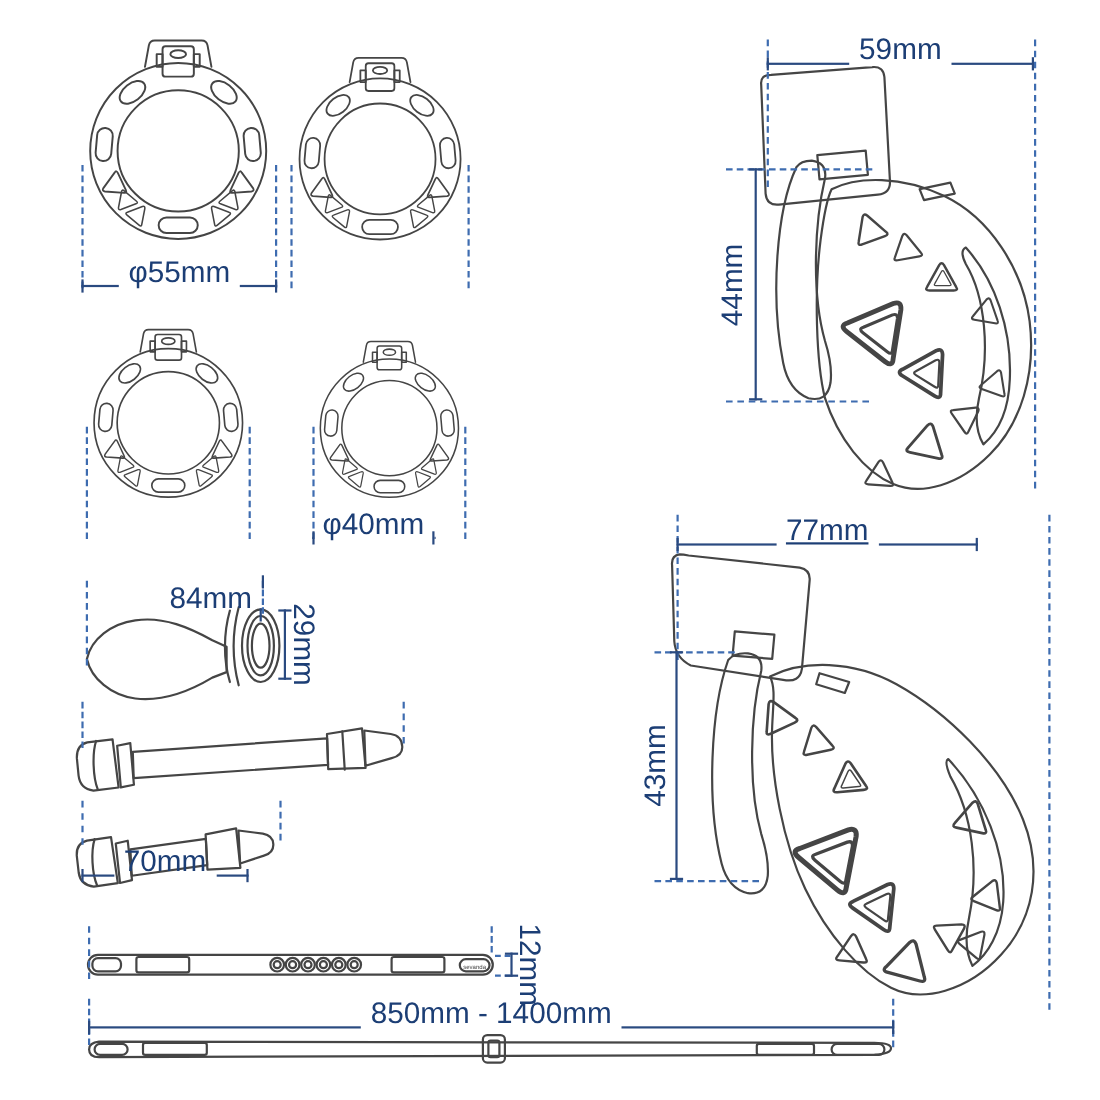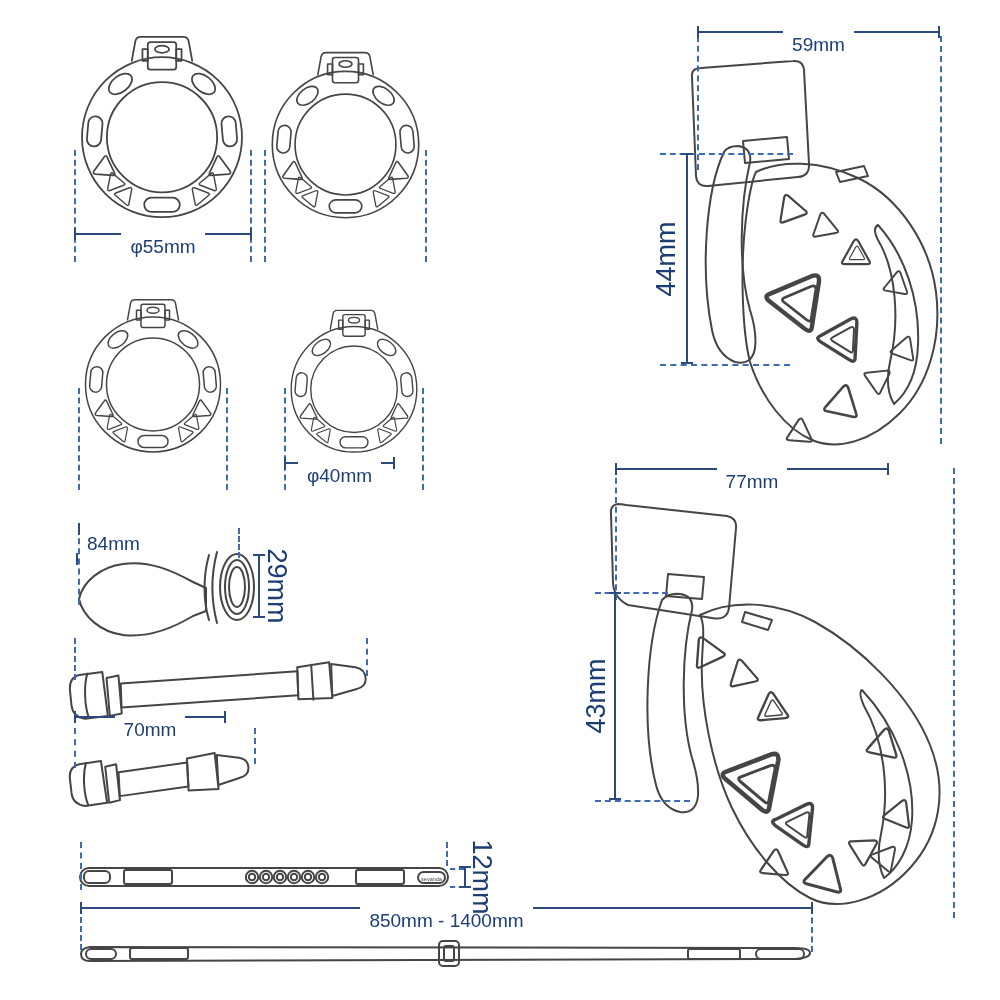--- a/index.html
+++ b/index.html
@@ -1,21 +1,21 @@
 <!DOCTYPE html>
 <html><head>
 <meta charset="utf-8">
 <style>
   html,body{margin:0;padding:0;background:#fff;}
   .canvas{position:relative;width:1000px;height:1000px;background:#ffffff;overflow:hidden;
           font-family:"Liberation Sans", sans-serif;}
   svg{position:absolute;overflow:visible;}
   .draw{stroke:#454545;fill:none;stroke-width:2;stroke-linejoin:round;stroke-linecap:round;}
   
-  .dim-h{position:absolute;display:flex;align-items:flex-start;height:28px;color:#1c3e75;font-size:19px;}
+  .dim-h{position:absolute;display:flex;align-items:flex-end;height:28px;color:#1c3e75;font-size:27px;}
   .dim-h .seg{flex:1;height:0;border-top:2px solid #2a4a80;position:relative;}
   .dim-h .seg::before{content:"";position:absolute;width:2px;height:12px;top:-7px;background:#2a4a80;}
   .dim-h .seg.l::before{left:0;}
   .dim-h .seg.r::before{right:0;}
   .dim-h .lbl{margin:0 9px;white-space:nowrap;line-height:28px;}
   
   .dashv{position:absolute;width:0;border-left:2px dashed #3e6cb0;}
   .dashh{position:absolute;height:0;border-top:2px dashed #3e6cb0;}
   
   .dim-v{position:absolute;width:0;border-left:2px solid #2a4a80;}
@@ -137,21 +137,21 @@
       <path class="draw" d="M 80,760 L 102,758 L 106,800 L 84,802 Q 72,800 71,789 L 70,773 Q 70,762 80,760 Z"></path>
       <path class="draw" d="M 87,759 C 83,770 83,790 87,801" stroke-width="1.8"></path>
       <path class="draw" d="M 106,764 L 117,762 L 119,798 L 108,800 Z"></path>
       <path class="draw" d="M 119,770 L 188,764 L 188,788 L 119,794 Z"></path>
       <path class="draw" d="M 188,760 L 216,756 L 218,792 L 188,792 Z"></path>
       <path class="draw" d="M 218,758 L 240,762 Q 249,764 249,772 Q 249,780 240,782 L 218,788 Z"></path>
     </g>
   </svg>
   <div class="dashv" style="left:74px;top:728px;height:40px;"></div>
   <div class="dashv" style="left:254px;top:728px;height:36px;"></div>
-  <div class="dim-h" style="left:74px;top:716px;width:152px;">
+  <div class="dim-h" style="left:74px;top:769px;width:152px;">
     <div class="seg l"></div>
       <span class="lbl">70mm</span>
       <div class="seg r"></div>
   </div>
 
   <svg style="left:70px;top:860px;" width="420" height="35" viewBox="70 860 420 35">
     <rect class="draw" x="80" y="868" width="368" height="18" rx="9"></rect>
     <rect class="draw" x="84" y="871" width="26" height="12" rx="5" fill="url(#hatch)" stroke-width="1.4"></rect>
     <rect class="draw" x="124" y="870" width="48" height="14" rx="2" fill="url(#hatch)" stroke-width="1.4"></rect>
     <g>
@@ -250,21 +250,21 @@
       <use href="#triG" transform="translate(884,742) rotate(12) scale(1.2)"></use>
       <use href="#triG" transform="translate(900,812) rotate(22) scale(1.1)"></use>
       <use href="#triG" transform="translate(826,872) rotate(15) scale(1.5)"></use>
       <use href="#triG" transform="translate(866,848) rotate(58) scale(1.1)"></use>
       <use href="#triG" transform="translate(775,862) rotate(5) scale(1.1)"></use>
       <use href="#triG" transform="translate(887,856) rotate(40)"></use>
     </g>
   </svg>
   <div class="dashv" style="left:615px;top:468px;height:132px;"></div>
   <div class="dashv" style="left:953px;top:468px;height:450px;"></div>
-  <div class="dim-h" style="left:615px;top:468px;width:274px;">
+  <div class="dim-h" style="left:615px;top:468px;width:274px;text-decoration:underline;">
     <div class="seg l"></div>
       <span class="lbl">77mm</span>
       <div class="seg r"></div>
   </div>
   <div class="dashh" style="left:595px;top:592px;width:73px;"></div>
   <div class="dashh" style="left:595px;top:800px;width:95px;"></div>
   <div class="dim-v" style="left:614px;top:592px;height:208px;"></div>
   <span class="vlbl ccw" style="left:596px;top:696px;">43mm</span>
 
 </div>

